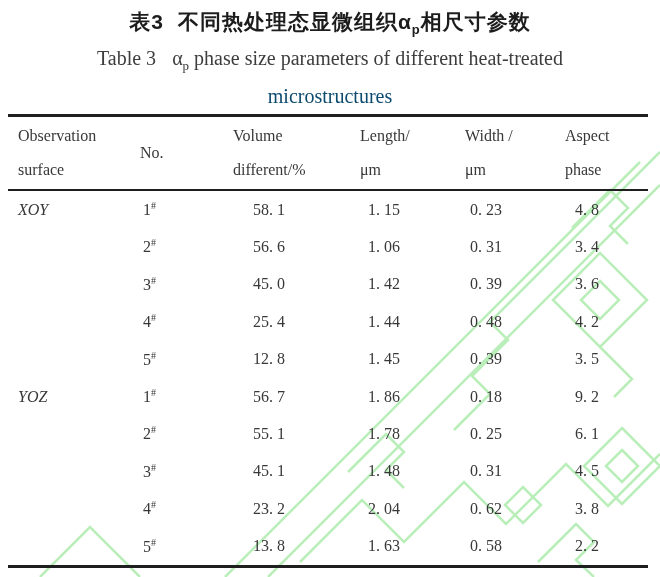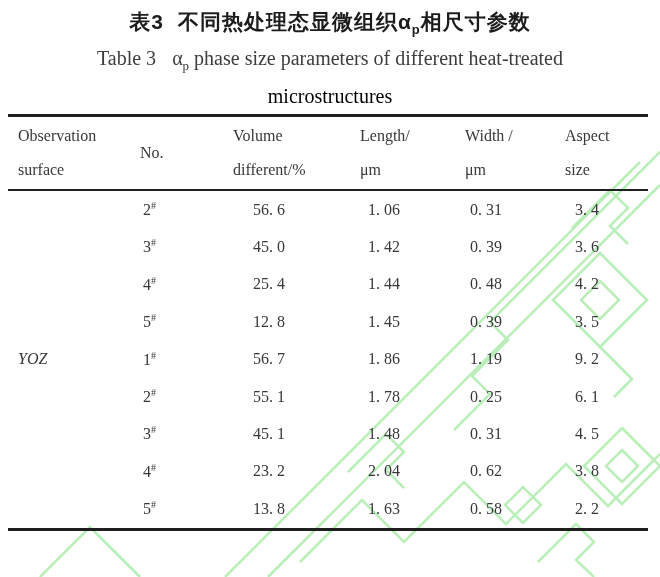--- a/index.html
+++ b/index.html
@@ -31,21 +31,21 @@
   .title-zh sub{font-size:13px;}
 
   .title-en{
     position:absolute;top:47px;left:0;width:660px;
     text-align:center;font-size:20px;color:#3d3d3d;
   }
   .title-en .en-label{margin-right:16px;}
   .title-en sub{font-size:13px;}
   .title-en2{
     position:absolute;top:85px;left:0;width:660px;
-    text-align:center;font-size:20px;color:#000000;
+    text-align:center;font-size:20px;color:#0c4a6e;
   }
 
   .tablewrap{position:absolute;top:114px;left:8px;width:640px;}
   table{
     width:640px;border-collapse:collapse;table-layout:fixed;
     border-top:3px solid var(--rule);
     border-bottom:3px solid var(--rule);
     font-size:16px;color:var(--ink);
   }
   thead tr{border-bottom:2px solid var(--rule);}
@@ -123,26 +123,34 @@
             <td class="c4">
               <span class="hline">Length/</span>
               <span class="hline">μm</span>
             </td>
             <td class="c5">
               <span class="hline">Width /</span>
               <span class="hline">μm</span>
             </td>
             <td class="c6">
               <span class="hline">Aspect</span>
-              <span class="hline">size</span>
+              <span class="hline">phase</span>
             </td>
           </tr>
         </thead>
         <tbody>
 
+        <tr>
+            <td class="c1">XOY</td>
+            <td class="c2"><span>1</span><sup class="hash">#</sup></td>
+            <td class="c3">58. 1</td>
+            <td class="c4">1. 15</td>
+            <td class="c5">0. 23</td>
+            <td class="c6">4. 8</td>
+          </tr>
             <tr>
             <td class="c1"></td>
             <td class="c2"><span>2</span><sup class="hash">#</sup></td>
             <td class="c3">56. 6</td>
             <td class="c4">1. 06</td>
             <td class="c5">0. 31</td>
             <td class="c6">3. 4</td>
           </tr>
             <tr>
             <td class="c1"></td>
@@ -166,21 +174,21 @@
             <td class="c3">12. 8</td>
             <td class="c4">1. 45</td>
             <td class="c5">0. 39</td>
             <td class="c6">3. 5</td>
           </tr>
             <tr>
             <td class="c1">YOZ</td>
             <td class="c2"><span>1</span><sup class="hash">#</sup></td>
             <td class="c3">56. 7</td>
             <td class="c4">1. 86</td>
-            <td class="c5">1. 19</td>
+            <td class="c5">0. 18</td>
             <td class="c6">9. 2</td>
           </tr>
             <tr>
             <td class="c1"></td>
             <td class="c2"><span>2</span><sup class="hash">#</sup></td>
             <td class="c3">55. 1</td>
             <td class="c4">1. 78</td>
             <td class="c5">0. 25</td>
             <td class="c6">6. 1</td>
           </tr>

